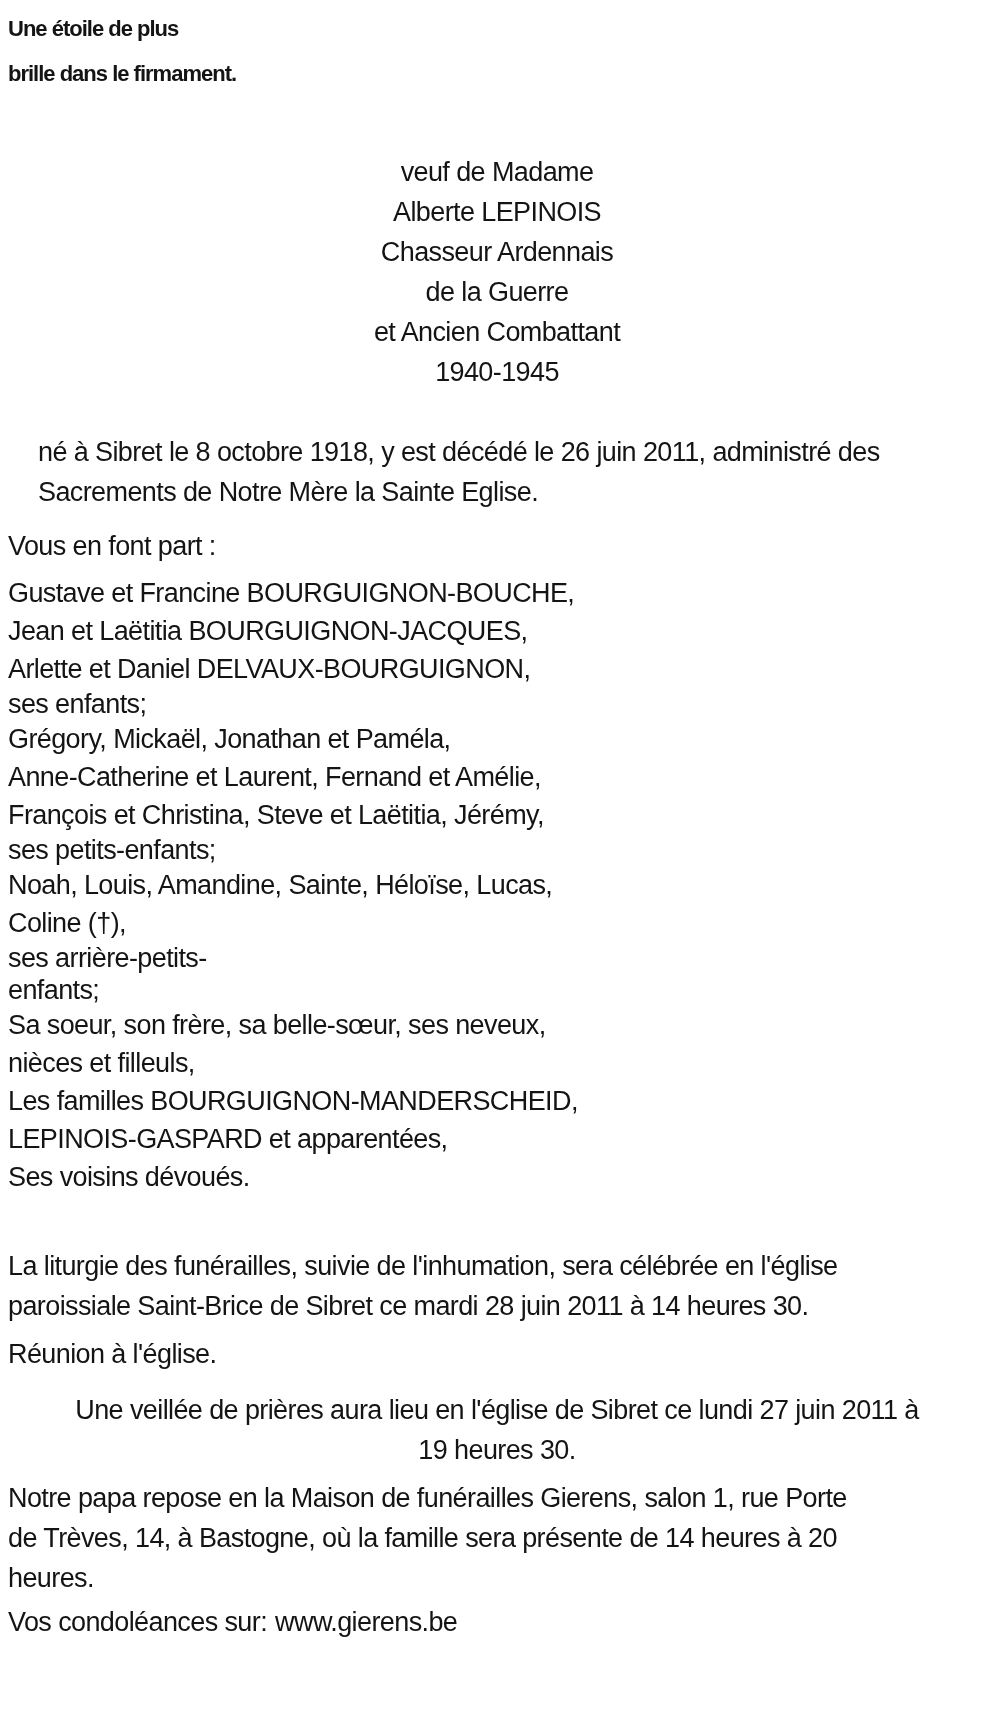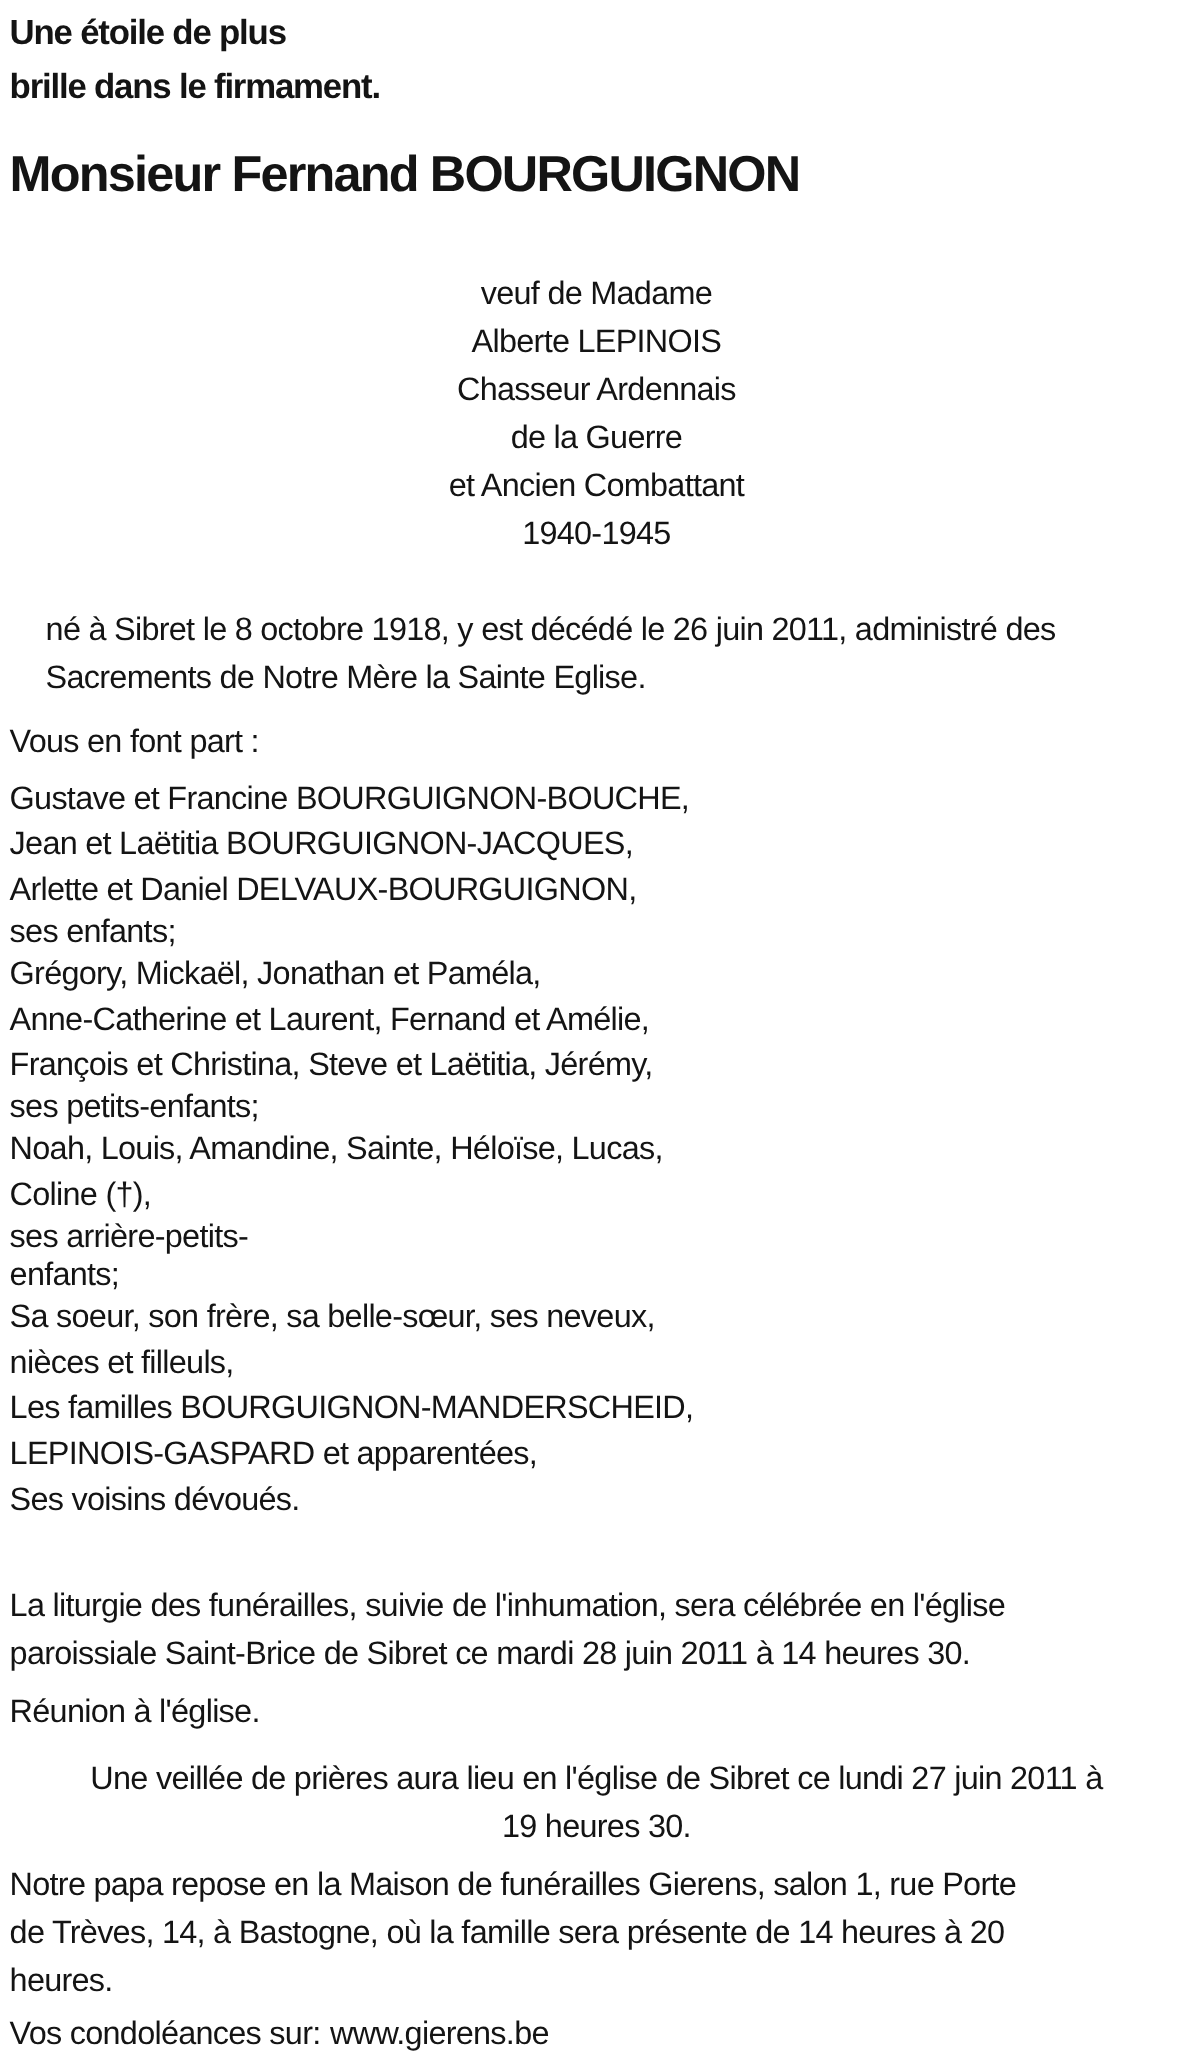--- a/index.html
+++ b/index.html
@@ -10,21 +10,21 @@
     box-sizing: border-box;
     padding: 6px 14px 0 8px;
     background: #ffffff;
     color: #141414;
     font-family: "Liberation Sans", sans-serif;
     font-size: 27px;
     letter-spacing: -0.6px;
     overflow: hidden;
   }
   
-  .epigraph { font-weight: 700; font-size: 29px; line-height: 45px; letter-spacing: -1px; }
+  .epigraph { font-weight: 700; font-size: 22px; line-height: 45px; letter-spacing: -1px; }
   
   .title { margin: 26px 0 0 0; font-weight: 700; font-size: 42px; line-height: 46px; letter-spacing: -1.5px; }
   
   .deceased { margin-top: 56px; text-align: center; }
   .ln40 { line-height: 40px; }
   .ln38 { line-height: 38px; }
   
   .birth    { margin-top: 40px; margin-left: 30px; }
   .announce { margin-top: 14px; line-height: 40px; }
   .fg-first { margin-top: 8px; }
@@ -39,21 +39,20 @@
 </head>
 <body>
 
 <div class="page">
 
   <div class="epigraph">
     <div>Une étoile de plus</div>
     <div>brille dans le firmament.</div>
   </div>
 
-  <h1 class="title">Monsieur Fernand BOURGUIGNON</h1>
 
   <div class="deceased">
     <div class="ln40">veuf de Madame</div>
     <div class="ln40">Alberte LEPINOIS</div>
     <div class="ln40">Chasseur Ardennais</div>
     <div class="ln40">de la Guerre</div>
     <div class="ln40">et Ancien Combattant</div>
     <div class="ln40">1940-1945</div>
   </div>
 

